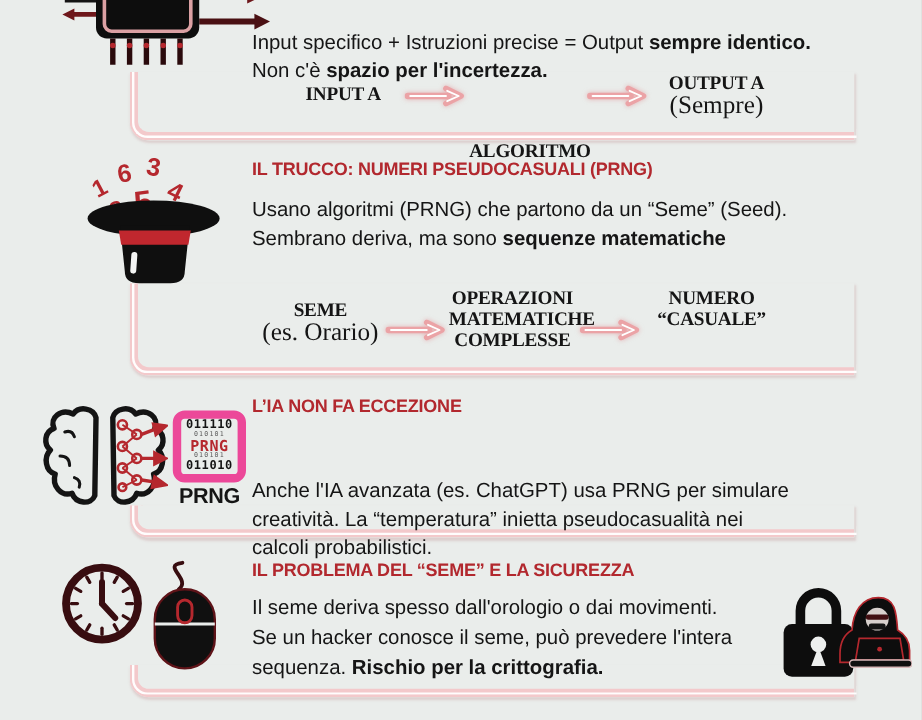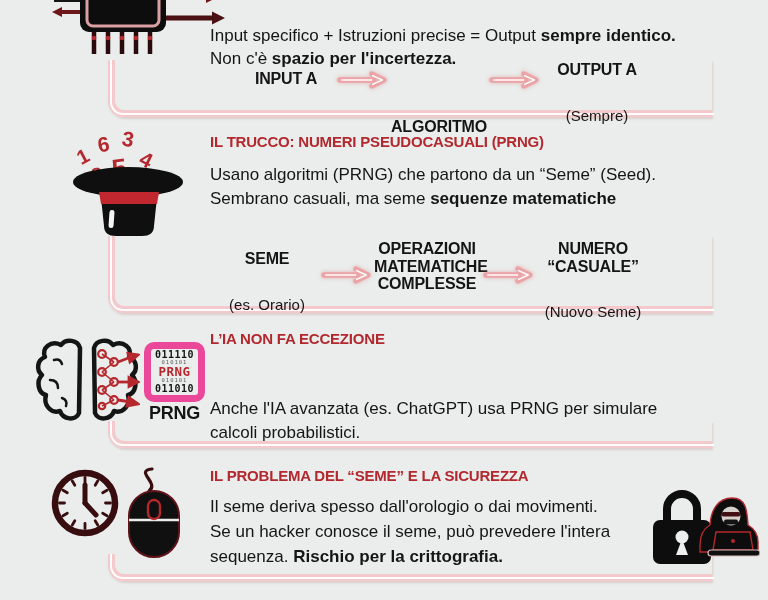--- a/index.html
+++ b/index.html
@@ -23,26 +23,26 @@
   .h2 { top:130px; } .h3 { top:327px; } .h4 { top:464px; }
   .para { position:absolute; left:210px; font-size:17px; }
   .pline { white-space:nowrap; }
   .b { font-weight:700; }
   .p1 { top:4px;   line-height:23px;margin-top:20px; }
   .p2 { top:163px; line-height:24px; }
   .p3 { top:368px; line-height:24px;margin-top:29px; }
   .p4 { top:494px; line-height:25px; }
 
   
-  .flow { position:absolute; left:0; width:760px; }
+  .flow { position:absolute; left:0; width:760px;font-family:Liberation Serif, serif; }
   .flow1 { top:56px;  height:52px; }
   .flow2 { top:238px; height:70px; }
   .fstep { position:absolute; text-align:center; }
   .fb { font-weight:700; font-size:16px; line-height:17.5px; letter-spacing:-0.2px; white-space:nowrap; }
-  .fr { font-size:15px; line-height:17px; white-space:nowrap;margin-top:28px; }
+  .fr { font-size:21px; line-height:17px; white-space:nowrap; }
   .flow-arrow { position:absolute; width:52px; height:18px;
                 filter: drop-shadow(0 0 2px rgba(222,130,135,.55)); }
   .f1s1 { left:238px; top:14px; width:96px; }
   .f1a1 { left:337px; top:15px; }
   .f1s2 { left:391px; top:14px; width:96px;margin-top:48px; }
   .f1a2 { left:489px; top:15px; }
   .f1s3 { left:543px; top:5px;  width:108px; }
   .f2s1 { left:216px; top:12px; width:102px; }
   .f2a1 { left:321px; top:28px; }
   .f2s2 { left:374px; top:2px;  width:106px; }
@@ -153,21 +153,21 @@
       <ellipse cx="60" cy="54" rx="55" ry="15" fill="#0f0f0f"></ellipse>
       <path d="M32,60 L36,98 Q36,108 48,108 L74,108 Q86,108 86,98 L90,60 Z" fill="#0f0f0f"></path>
       <polygon points="31,64 91,64 89,76 33,76" fill="#c0272e"></polygon>
       <rect x="41" y="82" width="5" height="18" rx="2.5" fill="#f3f4f3" transform="rotate(4 43 91)"></rect>
     </svg>
 
     <div class="h h2">IL TRUCCO: NUMERI PSEUDOCASUALI (PRNG)</div>
 
     <div class="para p2">
       <div class="pline"><span>Usano algoritmi (PRNG) che partono da un “Seme” (Seed).</span></div>
-      <div class="pline"><span>Sembrano casuali, ma seme </span><span class="b">sequenze matematiche</span></div>
+      <div class="pline"><span>Sembrano deriva, ma sono </span><span class="b">sequenze matematiche</span></div>
     </div>
 
     <div class="flow flow2">
       <div class="fstep f2s1">
         <div class="fb">SEME</div>
         <div class="fr">(es. Orario)</div>
       </div>
       <svg class="flow-arrow f2a1" viewBox="0 0 54 18">
         <line x1="3" y1="9" x2="38" y2="9" stroke="#eba3a6" stroke-width="5.5" stroke-linecap="round"></line>
         <polyline points="36,2.5 49,9 36,15.5" fill="none" stroke="#eba3a6" stroke-width="5" stroke-linejoin="round" stroke-linecap="round"></polyline>
@@ -181,21 +181,20 @@
       </div>
       <svg class="flow-arrow f2a2" viewBox="0 0 54 18">
         <line x1="3" y1="9" x2="38" y2="9" stroke="#eba3a6" stroke-width="5.5" stroke-linecap="round"></line>
         <polyline points="36,2.5 49,9 36,15.5" fill="none" stroke="#eba3a6" stroke-width="5" stroke-linejoin="round" stroke-linecap="round"></polyline>
         <line x1="5" y1="9" x2="36" y2="9" stroke="#ffffff" stroke-width="1.6" stroke-linecap="round"></line>
         <polyline points="37,4.5 47,9 37,13.5" fill="none" stroke="#ffffff" stroke-width="1.6" stroke-linejoin="round" stroke-linecap="round"></polyline>
       </svg>
       <div class="fstep f2s3">
         <div class="fb">NUMERO</div>
         <div class="fb">“CASUALE”</div>
-        <div class="fr">(Nuovo Seme)</div>
       </div>
     </div>
   </section>
 
   <section>
     <svg class="brain" viewBox="0 0 106 86">
       <g fill="none" stroke="#141414" stroke-width="4.5" stroke-linejoin="round" stroke-linecap="round">
         <path d="M46,12 C44,4 32,2 27,9 C17,4 7,12 11,21 C3,24 2,34 8,39 C2,45 4,57 12,59 C9,69 17,78 26,75 C29,84 42,85 45,77 L46,12 Z"></path>
         <path d="M60,12 C62,4 74,2 79,9 C89,4 99,12 95,21 C103,24 104,34 98,39 C104,45 102,57 94,59 C97,69 89,78 80,75 C77,84 64,85 61,77 L60,12 Z"></path>
       </g>
@@ -237,20 +236,21 @@
       <div class="pb-red">PRNG</div>
       <div class="pb-small">010101</div>
       <div class="pb-big">011010</div>
     </div>
     <div class="prng-label">PRNG</div>
 
     <div class="h h3">L’IA NON FA ECCEZIONE</div>
 
     <div class="para p3">
       <div class="pline"><span>Anche l'IA avanzata (es. ChatGPT) usa PRNG per simulare</span></div>
+      <div class="pline"><span>creatività. La “temperatura” inietta pseudocasualità nei</span></div>
       <div class="pline"><span>calcoli probabilistici.</span></div>
     </div>
   </section>
 
   <section>
     <svg class="clock" viewBox="0 0 74 74">
       <circle cx="37" cy="37" r="30" fill="none" stroke="#380d10" stroke-width="6.5"></circle>
       <g stroke="#380d10" stroke-width="2.8" stroke-linecap="round">
         <line x1="37" y1="11.5" x2="37" y2="16.5"></line>
           <line x1="37" y1="57.5" x2="37" y2="62.5"></line>

